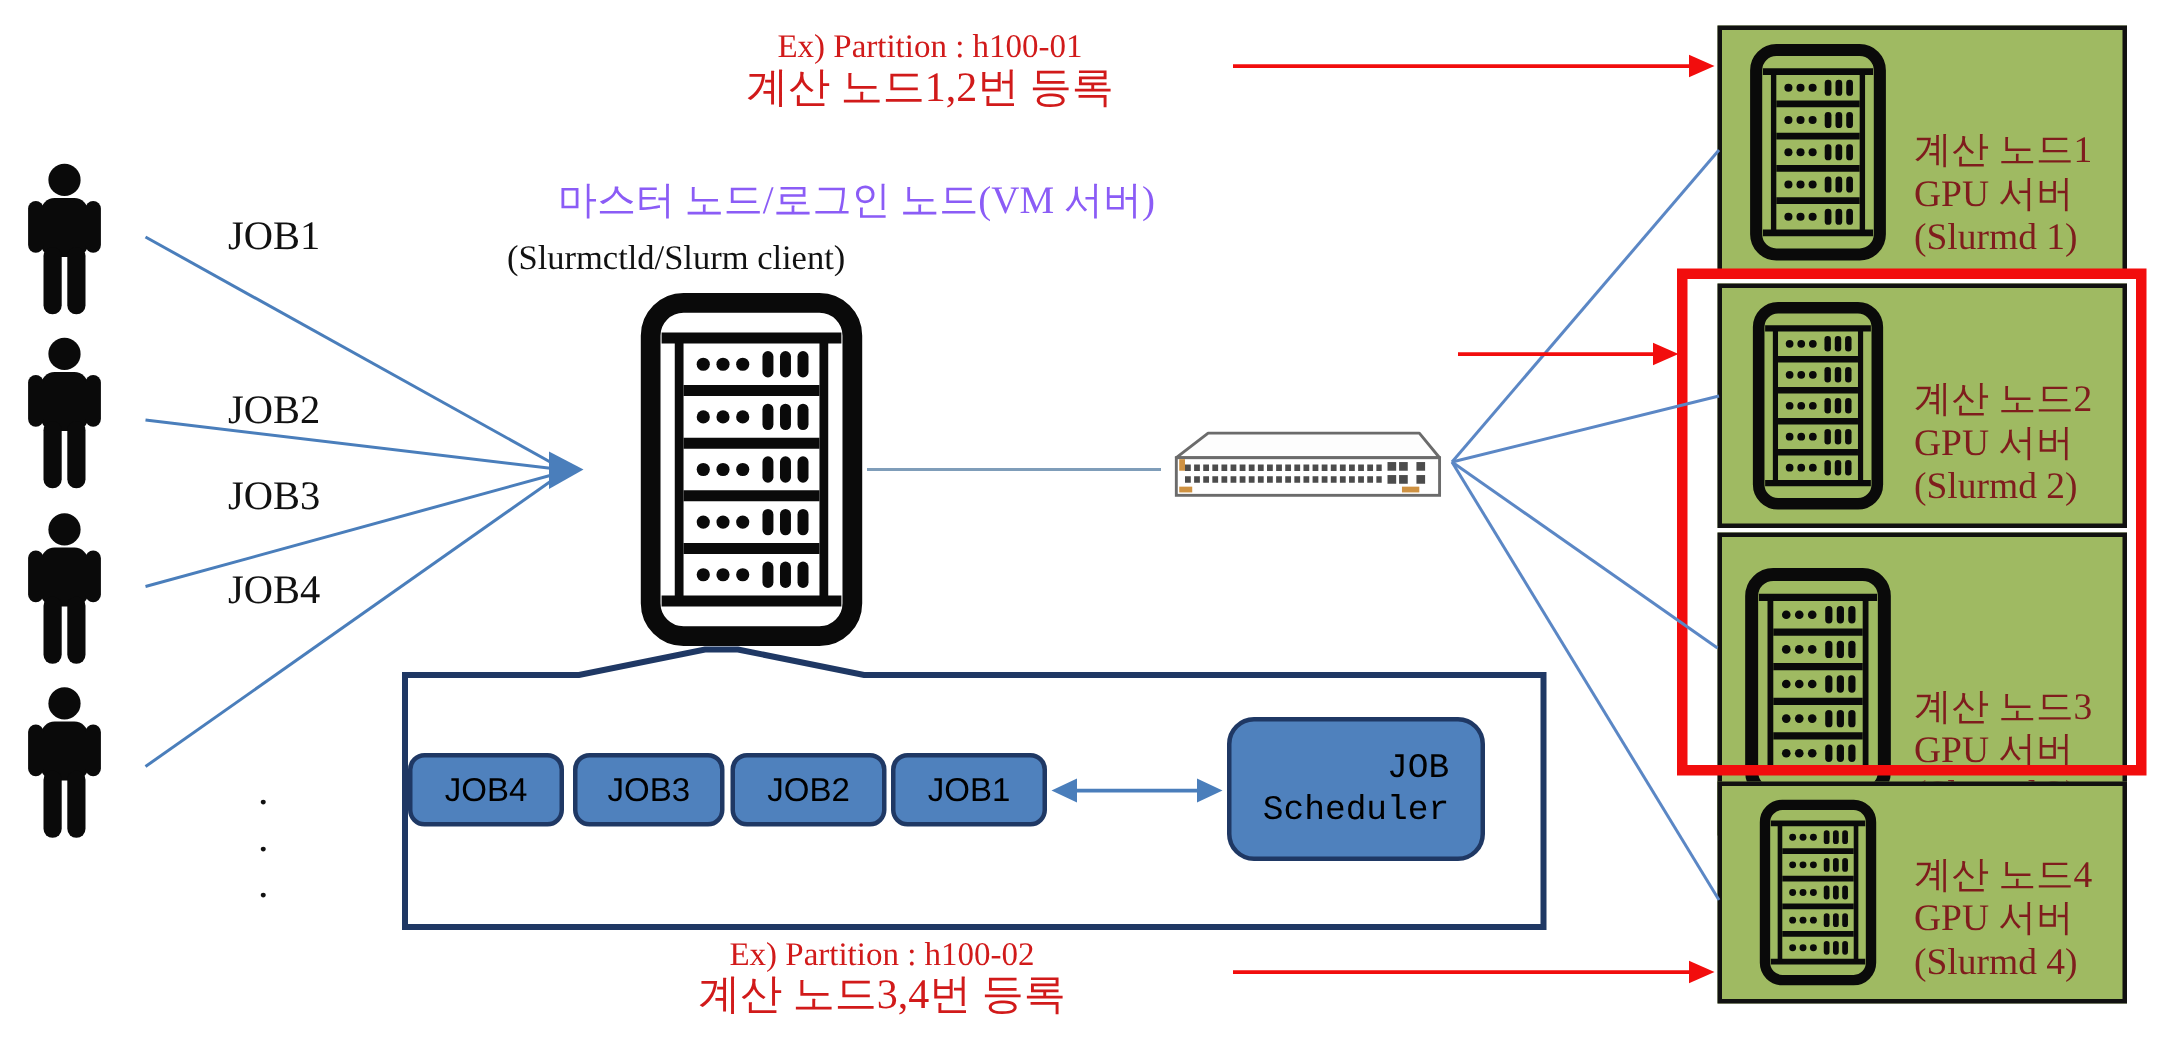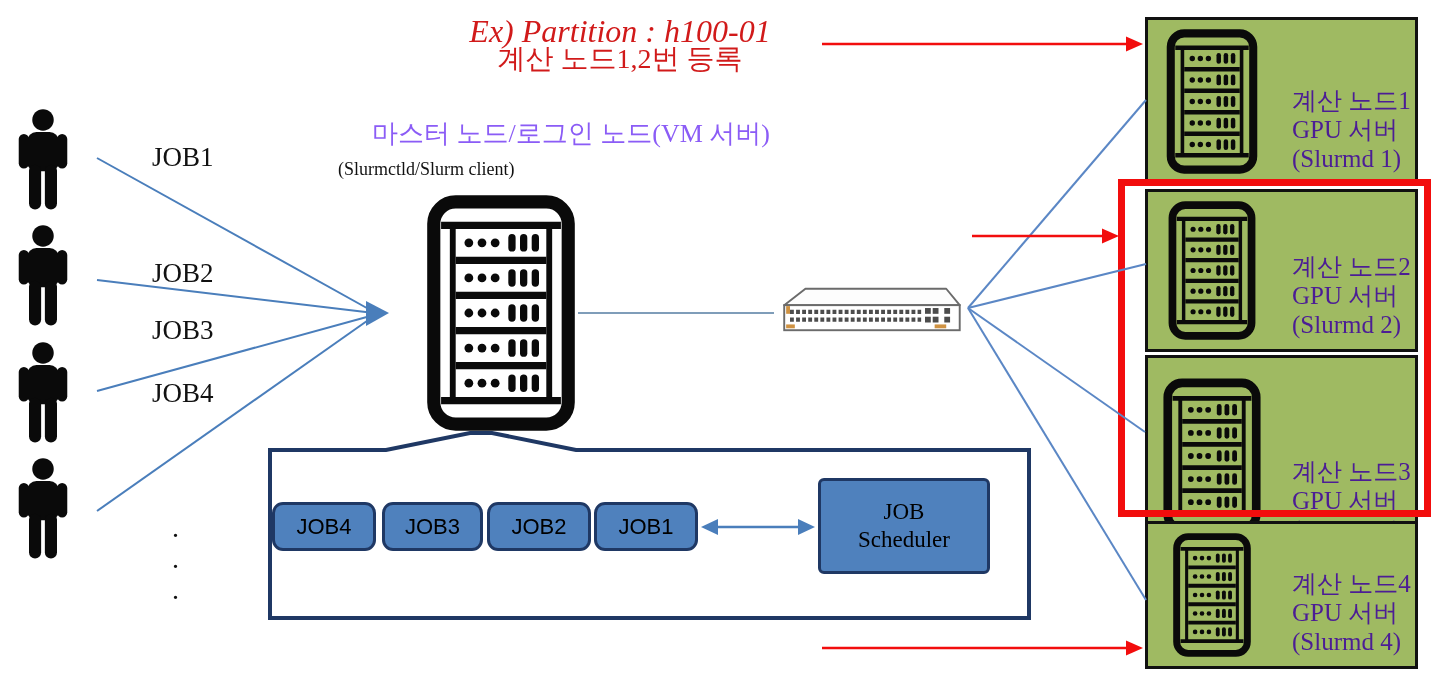--- a/index.html
+++ b/index.html
@@ -15,52 +15,52 @@
   .p1{left:15px;top:106px;} .p2{left:15px;top:222px;} .p3{left:15px;top:339px;} .p4{left:15px;top:455px;}
 
   
   .job-label{font-size:27px;color:#111;white-space:nowrap;z-index:2;}
   .j1{left:152px;top:142px;} .j2{left:152px;top:258px;} .j3{left:152px;top:315px;} .j4{left:152px;top:378px;}
 
   .ellipsis{left:172px;top:512px;font-size:28px;line-height:31px;color:#111;white-space:pre-line;z-index:2;}
 
   
   .master-title{left:372px;top:116px;font-size:26px;color:#8b5cf6;white-space:nowrap;z-index:2;}
-  .master-subtitle{left:338px;top:159px;font-size:18px;color:#111;white-space:nowrap;z-index:2;}
+  .master-subtitle{left:338px;top:159px;font-size:23px;color:#111;white-space:nowrap;z-index:2;}
   .master-icon{left:425px;top:192px;width:152px;height:242px;z-index:3;}
 
   
   .partition{width:340px;text-align:center;color:#d11a1a;z-index:4;}
-  .partition .l1{font-size:32px;line-height:28px;white-space:nowrap;font-style:italic;}
+  .partition .l1{font-size:22px;line-height:28px;white-space:nowrap;}
   .partition .l2{font-size:28px;line-height:27px;white-space:nowrap;}
   .part-top{left:450px;top:17px;}
   .part-mid{left:600px;top:206px;}
   .part-bottom{left:418px;top:622px;}
 
   
   .switch{left:774px;top:282px;width:194px;height:54px;z-index:2;}
 
   
   .qitem{background:#4f81bd;border:3px solid #1f3864;border-radius:11px;box-sizing:border-box;
          display:flex;align-items:center;justify-content:center;color:#000;
          font-family:"Liberation Sans","DejaVu Sans",sans-serif;font-size:22px;z-index:2;}
   .q4{left:272px;top:502px;width:104px;height:49px;}
   .q3{left:382px;top:502px;width:101px;height:49px;}
   .q2{left:487px;top:502px;width:104px;height:49px;}
   .q1{left:594px;top:502px;width:104px;height:49px;}
   .scheduler{left:818px;top:478px;width:172px;height:96px;background:#4f81bd;border:3px solid #1f3864;
-             border-radius:6px;box-sizing:border-box;display:flex;align-items:center;justify-content:center;
-             text-align:center;color:#000;font-family:Liberation Serif, serif;
+             border-radius:18px;box-sizing:border-box;display:flex;align-items:center;justify-content:center;
+             text-align:right;color:#000;font-family:Liberation Mono, monospace;
              font-size:23px;line-height:28px;white-space:pre-line;z-index:2;}
 
   
   .node{left:1145px;width:273px;background:#9fba62;border:3px solid #111;box-sizing:border-box;z-index:1;}
   .n1{top:17px;height:169px;} .n2{top:189px;height:163px;} .n3{top:355px;height:202px;} .n4{top:521px;height:148px;}
   .node .rack{position:absolute;left:14px;top:8px;width:100px;height:calc(100% - 16px);}
-  .node .nlabel{position:absolute;left:144px;bottom:10px;font-size:25px;line-height:29px;color:#4c1d95;white-space:nowrap;}
+  .node .nlabel{position:absolute;left:128px;bottom:10px;font-size:25px;line-height:29px;color:#7f1d1d;white-space:nowrap;}
 
   
   .red-rect{left:1118px;top:179px;width:313px;height:338px;border:7px solid #f20d0d;box-sizing:border-box;z-index:5;}
 </style>
 </head>
 <body>
 
 <div id="stage">
 
   <svg id="underlay" class="layer" viewBox="0 0 1440 691">
@@ -173,20 +173,24 @@
         <use href="#rack-sym"></use>
       </svg>
   </div>
 
   <div class="abs partition part-top">
     <div class="l1">Ex) Partition : h100-01</div>
     <div class="l2">계산 노드1,2번 등록</div>
   </div>
   <div class="abs partition part-mid">
   </div>
+  <div class="abs partition part-bottom">
+    <div class="l1">Ex) Partition : h100-02</div>
+    <div class="l2">계산 노드3,4번 등록</div>
+  </div>
 
   <div class="abs switch">
     <svg width="194" height="54" viewBox="0 0 196 56">
       <polygon points="8,24 30,7 176,7 190,24" fill="#fdfdfd" stroke="#6b6b6b" stroke-width="2" stroke-linejoin="round"></polygon>
       <rect x="8" y="24" width="182" height="26" fill="#ffffff" stroke="#6b6b6b" stroke-width="2"></rect>
       <line x1="14" y1="31" x2="150" y2="31" stroke="#4c4c4c" stroke-width="4.5" stroke-dasharray="4 2.3"></line>
       <line x1="14" y1="39" x2="150" y2="39" stroke="#4c4c4c" stroke-width="4.5" stroke-dasharray="4 2.3"></line>
       <g fill="#4c4c4c">
         <rect x="154" y="27" width="6" height="6"></rect>
           <rect x="162" y="27" width="6" height="6"></rect>

